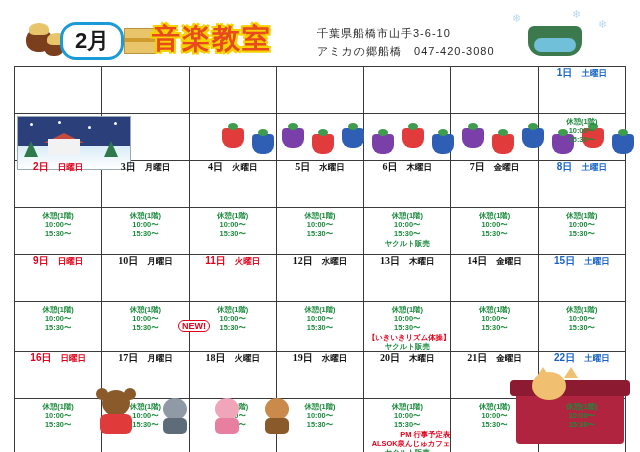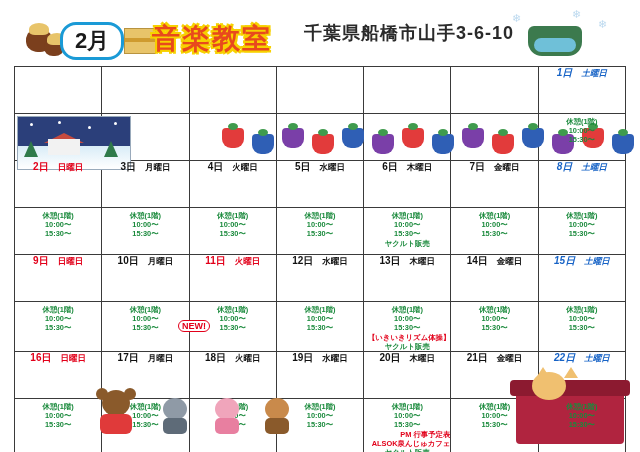--- a/index.html
+++ b/index.html
@@ -21,22 +21,22 @@
   }
   .title-main{
     position:absolute;left:152px;top:20px;
     font-size:28px;font-weight:bold;color:#e8491d;
     letter-spacing:2px;
     text-shadow:
       1px 1px 0 #f7d100, -1px 1px 0 #f7d100, 1px -1px 0 #f7d100, -1px -1px 0 #f7d100,
       2px 2px 0 #f7d100, -2px 2px 0 #f7d100, 2px -2px 0 #f7d100, -2px -2px 0 #f7d100;
   }
   .addr{
-    position:absolute;left:304px;top:24px;
-    font-size:18px;font-weight:bold;color:#2a2a2a;line-height:18px;
+    position:absolute;left:317px;top:24px;
+    font-size:11px;font-weight:normal;color:#2a2a2a;line-height:18px;
     letter-spacing:1px;
   }
   .addr div{white-space:nowrap;}
 
   
   .hdr-art{position:absolute;}
   .chestnut{width:26px;height:24px;border-radius:50% 50% 45% 45%;background:#7b3f1d;}
   .chestnut:after{content:"";position:absolute;left:3px;top:-5px;width:20px;height:12px;background:#e8c46a;border-radius:50% 50% 30% 30%;}
   .box-gift{width:30px;height:24px;background:#e8c46a;border:1px solid #b8933f;}
   .box-gift:after{content:"";position:absolute;left:0;top:9px;width:30px;height:4px;background:#cf9b2f;}
@@ -56,22 +56,22 @@
   td.daynum{
     height:13px;
     text-align:center;
     font-size:9px;font-weight:bold;
     padding:1px 0 0 0;
     line-height:11px;
   }
   .dnum{font-size:10px;font-weight:bold;}
   .dow{font-size:8.5px;font-weight:bold;}
   .sun{color:#e2001a;}
-  .sat{color:#1763c6;font-style:italic;}
-  .wd{color:#111111;}
+  .sat{color:#1763c6;}
+  .wd{color:#111111;font-family:Liberation Serif, serif;}
 
   .events{
     font-size:7.4px;line-height:9.2px;text-align:center;
     padding-top:3px;font-weight:bold;color:#1a8a3c;
     position:relative;z-index:2;
   }
   .events .line{white-space:nowrap;}
   .ev-green{color:#1a8a3c;}
   .ev-red{color:#e2001a;text-align:right;}
 
@@ -118,20 +118,21 @@
     <div class="hdr-art chestnut" style="left:44px;top:38px;width:20px;height:18px;"></div>
 
     <div class="title-badge">2月</div>
 
     <div class="hdr-art box-gift" style="left:124px;top:28px;"></div>
 
     <div class="title-main">音楽教室</div>
 
     <div class="addr">
       <div>千葉県船橋市山手3-6-10</div>
+      <div>アミカの郷船橋　047-420-3080</div>
     </div>
 
     <div class="hdr-art" style="left:528px;top:26px;width:54px;height:30px;background:#3c7a4e;border-radius:6px 6px 14px 14px;">
       <div style="position:absolute;left:6px;top:12px;width:42px;height:14px;background:#6fc0d8;border-radius:8px;"></div>
     </div>
     <div class="snowflake" style="left:512px;top:12px;">❄</div>
     <div class="snowflake" style="left:572px;top:8px;">❄</div>
     <div class="snowflake" style="left:598px;top:18px;">❄</div>
   </div>
 

